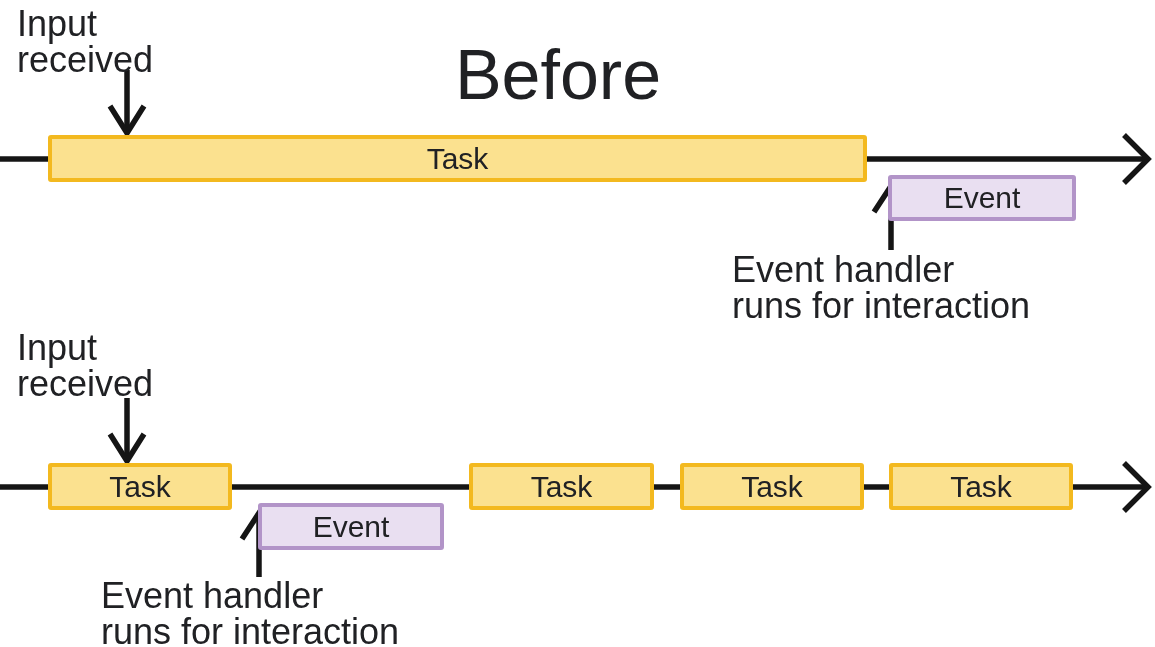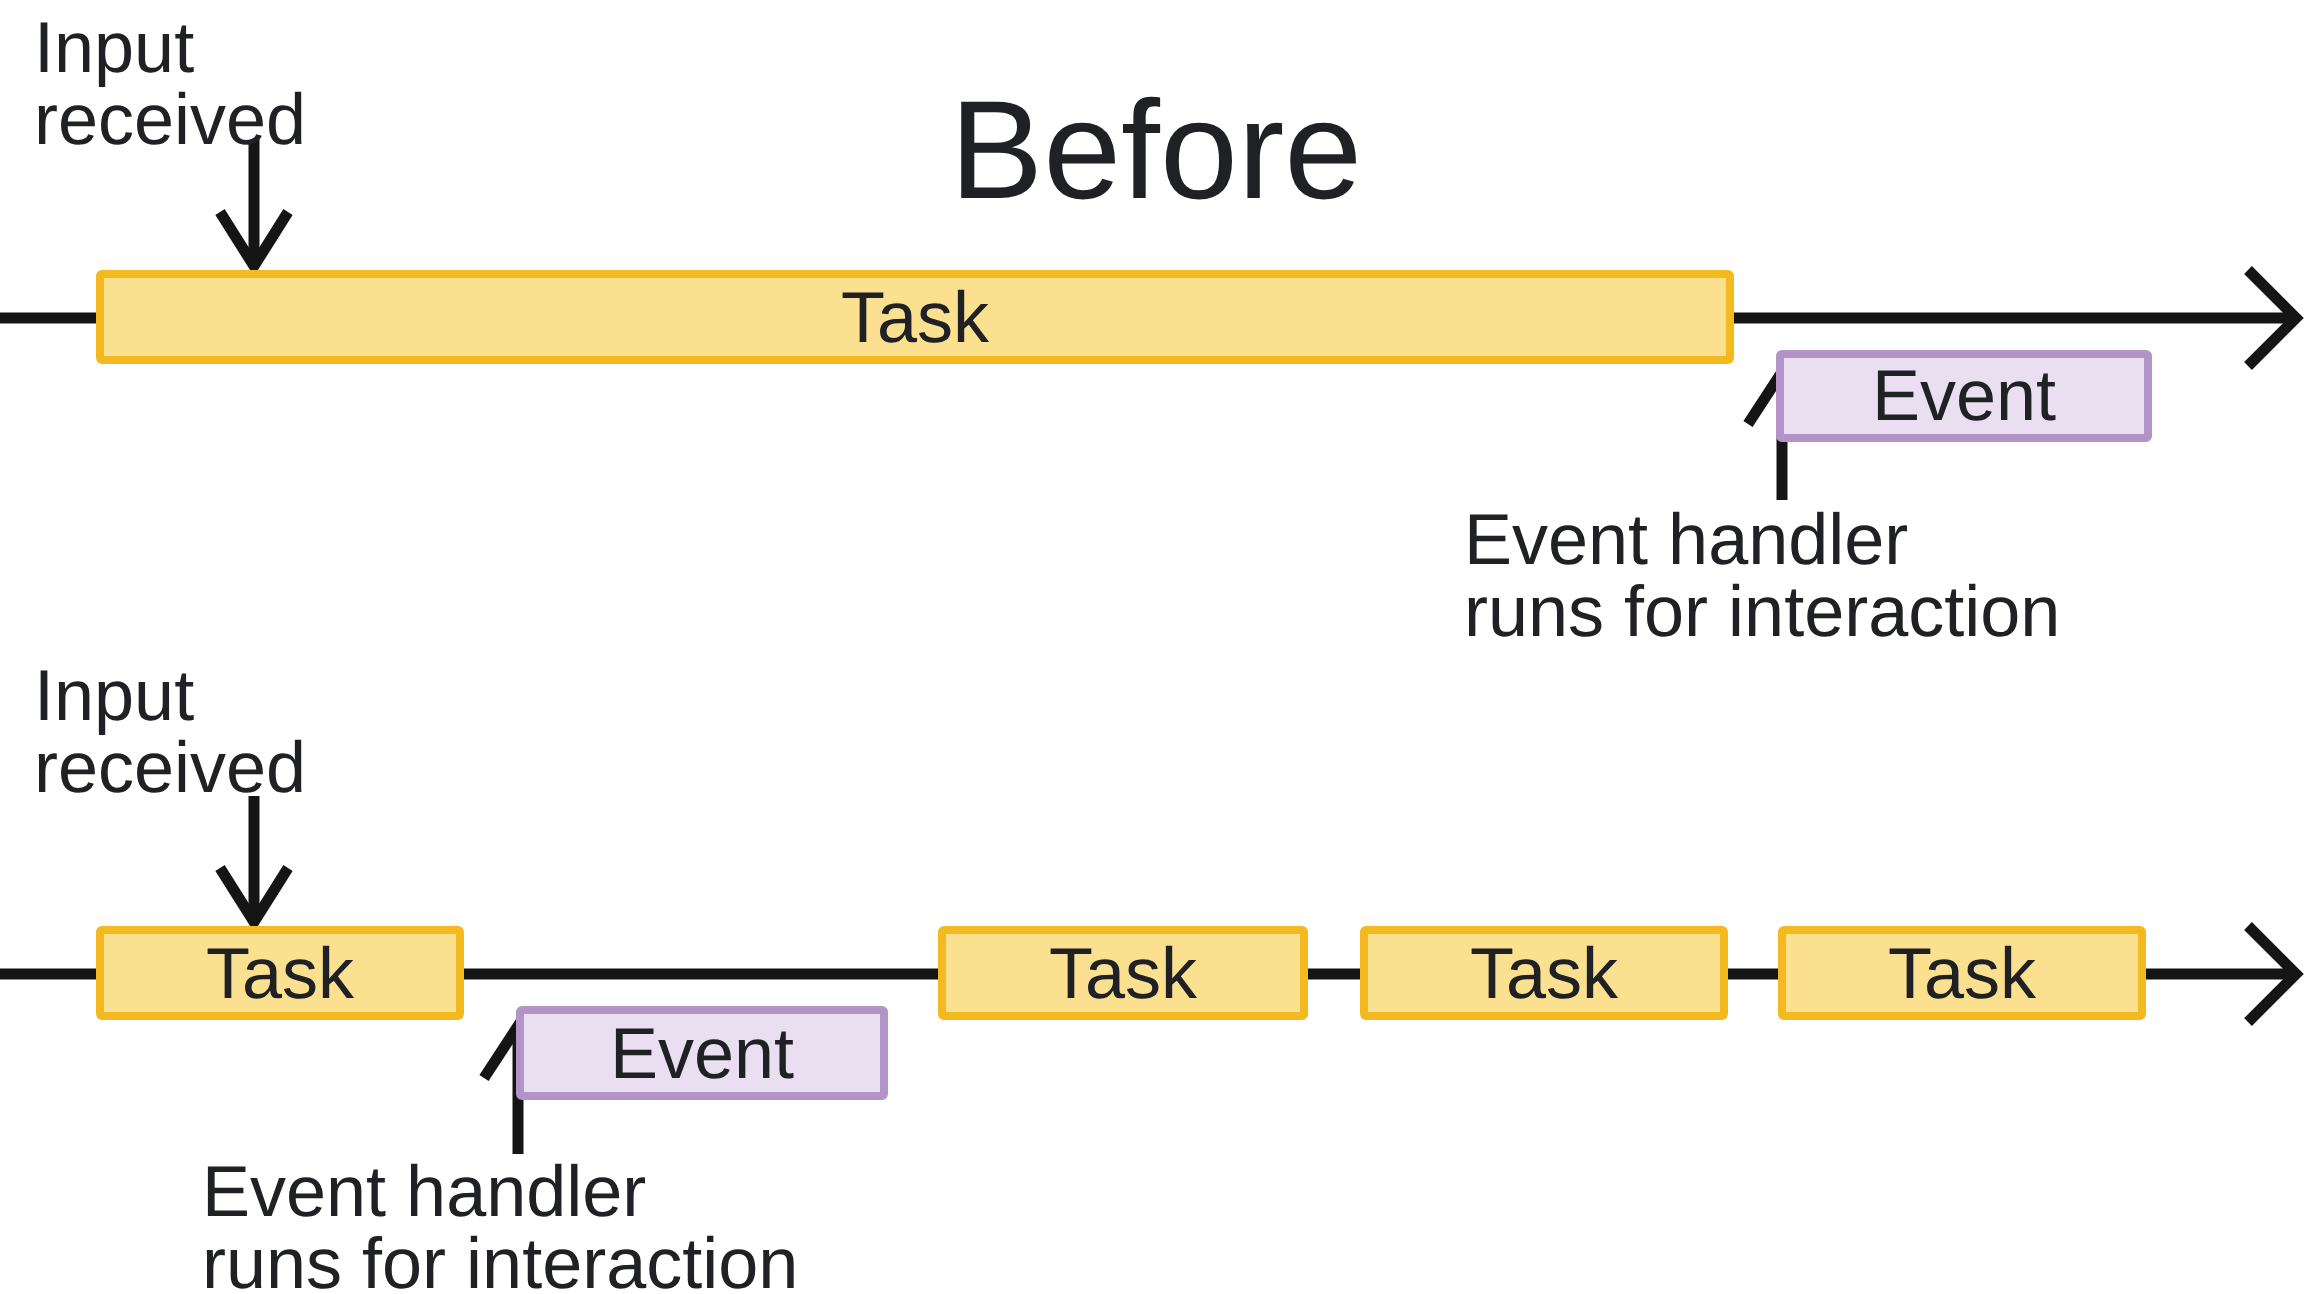--- a/index.html
+++ b/index.html
@@ -46,42 +46,42 @@
     color: var(--text, #202124);
   }
   .box {
     position: absolute;
     box-sizing: border-box;
     border: 4.5px solid;
     border-radius: 3px;
     display: flex;
     align-items: center;
     justify-content: center;
-    font-size: 36px;
+    font-size: 30px;
     color: var(--text, #202124);
   }
   .box.task  { background: var(--task-fill, #FBE18F);  border-color: var(--task-border, #F3B91F); }
   .box.event { background: var(--event-fill, #E9DFF1); border-color: var(--event-border, #B294C8); margin-top: 40px; }
 
   
   .b-task  { left: 48px;  top: 135px; width: 819px; height: 47px; }
   .b-event { left: 888px; top: 135px; width: 188px; height: 46px; }
   
   .a-1 { left: 48px;  top: 463px; width: 184px; height: 47px; }
   .a-2 { left: 258px; top: 463px; width: 186px; height: 47px; }
   .a-3 { left: 469px; top: 463px; width: 185px; height: 47px; }
   .a-4 { left: 680px; top: 463px; width: 184px; height: 47px; }
   .a-5 { left: 889px; top: 463px; width: 184px; height: 47px; }
 
   .note-input-before   { left: 17px;  top: 6px;   width: 220px; }
   .note-handler-before { left: 732px; top: 252px; width: 320px; }
   .note-input-after    { left: 17px;  top: 330px; width: 220px; }
   .note-handler-after  { left: 101px; top: 578px; width: 320px; }
 
-  .title-before { left: 378px; top: 38px;  width: 400px; }
+  .title-before { left: 358px; top: 38px;  width: 400px; }
   .title-after  { left: 378px; top: 366px; width: 400px; }
 </style>
 </head>
 <body>
 
 <div class="canvas">
 
   <svg class="strokes" viewBox="0 0 1155 647" xmlns="http://www.w3.org/2000/svg">
 
     <g>

